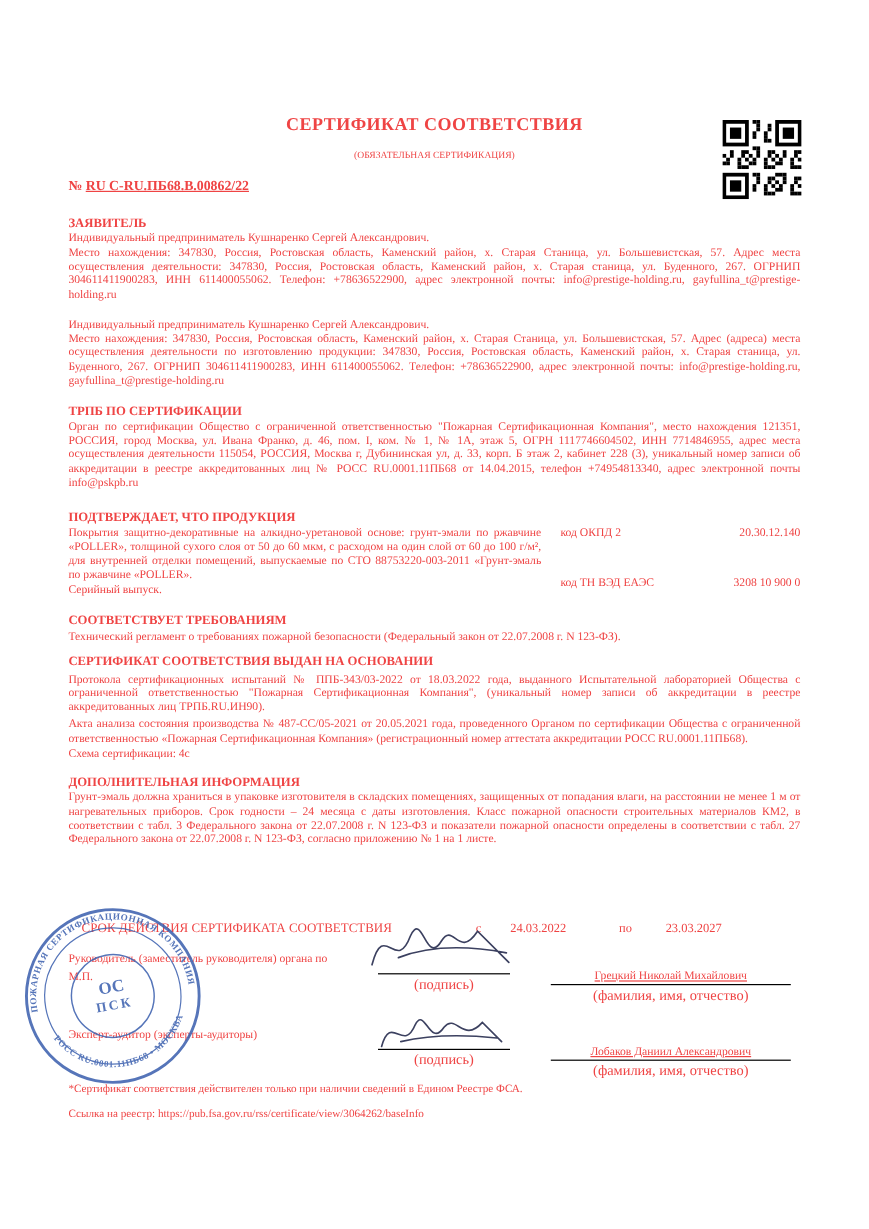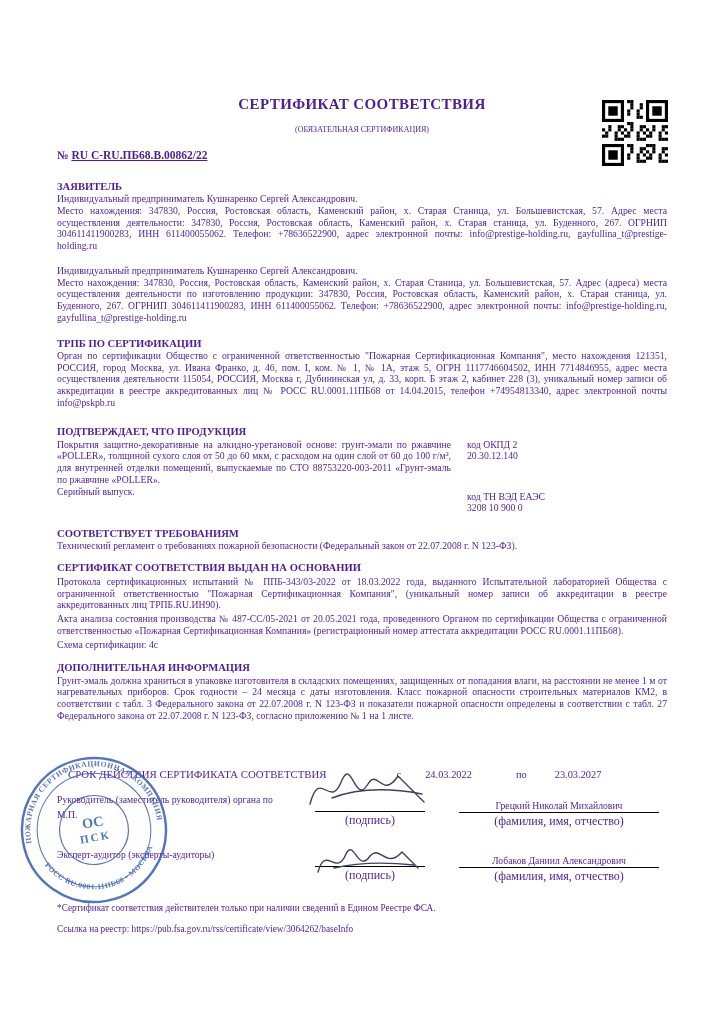--- a/index.html
+++ b/index.html
@@ -1,56 +1,56 @@
 <!DOCTYPE html>
 <html style="--stamp-color: #3f63b0;"><head>
 <meta charset="utf-8">
 <style>
   *{margin:0;padding:0;box-sizing:border-box;}
   html,body{background:#ffffff;}
   body{width:724px;font-family:"Liberation Serif",serif;}
-  .page{position:relative;width:724px;height:1024px;background:#fff;color:#4c1d95;overflow:hidden;}
+  .page{position:relative;width:724px;height:1024px;background:#fff;color:#ef4444;overflow:hidden;}
   .main{position:absolute;left:57px;right:57px;top:96px;}
   .title{text-align:center;font-size:15px;font-weight:700;letter-spacing:.4px;}
   .subtitle{text-align:center;font-size:8px;margin-top:12px;}
   .cert-number{text-align:left;font-size:11.5px;font-weight:700;margin-top:15px;}
   .cert-number .u{text-decoration:underline;}
   .h{font-size:10.6px;font-weight:700;line-height:1.25;}
   .b{font-size:9.7px;line-height:1.21;text-align:justify;}
   .sec-applicant{margin-top:19px;}
   .sec-manufacturer{margin-top:13px;}
   .sec-org{margin-top:13px;}
   .sec-product{margin-top:17px;}
   .sec-req{margin-top:14px;}
   .sec-basis{margin-top:9px;}
   .sec-basis .b{margin-top:2px;}
   .sec-add{margin-top:11px;}
   .prod-row{display:flex;align-items:flex-start;}
   .prod-text{flex:1;}
   .prod-codes{width:200px;margin-left:16px;font-size:9.7px;}
-  .code-row{display:flex;justify-content:space-between;flex-direction:column;}
+  .code-row{display:flex;justify-content:space-between;}
   .code-row.c2{margin-top:30px;}
   .qr{position:absolute;top:100px;right:56px;width:66px;height:66px;}
   .qr svg{display:block;width:100%;height:100%;}
   .validity{position:absolute;left:68px;right:57px;top:768px;display:flex;align-items:baseline;}
   .validity .vh{white-space:nowrap;font-size:10.8px;}
   .validity .v-from-label{margin-left:70px;font-size:10.4px;}
   .validity .v-from-date{margin-left:24px;font-size:10.4px;}
   .validity .v-to-label{margin-left:44px;font-size:10.4px;}
   .validity .v-to-date{margin-left:28px;font-size:10.4px;}
   .sig-area{position:absolute;left:57px;right:57px;top:794px;}
   .sig-row{display:flex;align-items:flex-start;}
   .sig-row.r2{margin-top:20px;}
   .sig-left{width:230px;font-size:9.7px;line-height:1.25;}
   .sig-left .mp{margin-top:3px;}
   .sig-mid{width:110px;margin-left:28px;text-align:center;}
   .sig-mid .line{border-bottom:1px solid #000;height:18px;}
   .cap{font-size:12px;text-align:center;margin-top:1px;}
   .sig-right{width:200px;margin-left:34px;text-align:center;}
-  .sig-right .name{font-size:9.7px;border-bottom:1px solid #000;padding:0 4px 1px;margin-top:6px;}
+  .sig-right .name{font-size:9.7px;border-bottom:1px solid #000;padding:0 4px 1px;margin-top:14px;text-decoration:underline;}
   .footer{position:absolute;left:57px;right:68px;top:903px;}
   .footer .fn{font-size:9.3px;}
   .footer .fr{font-size:9.3px;margin-top:11px;}
   .stamp{position:absolute;left:18px;top:754px;width:152px;height:152px;opacity:.88;transform:rotate(-10deg);}
   .stamp circle{fill:none;stroke:var(--stamp-color,#3f63b0);}
   .stamp circle:nth-of-type(1){stroke-width:2.4;}
   .stamp circle:nth-of-type(2){stroke-width:1;}
   .stamp circle:nth-of-type(3){stroke-width:1.2;}
   .stamp text{fill:var(--stamp-color,#3f63b0);}
   .stamp .ring{font-size:7.5px;font-weight:700;letter-spacing:.5px;}

